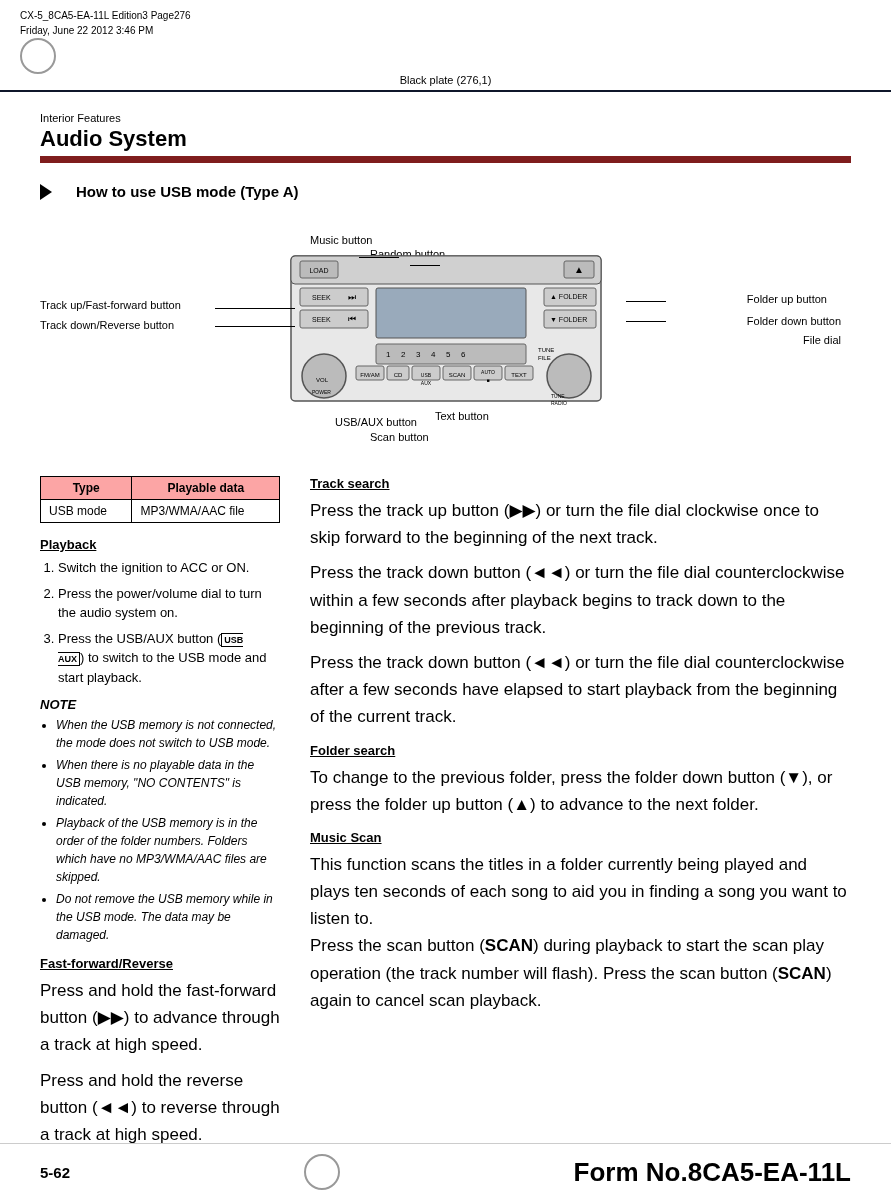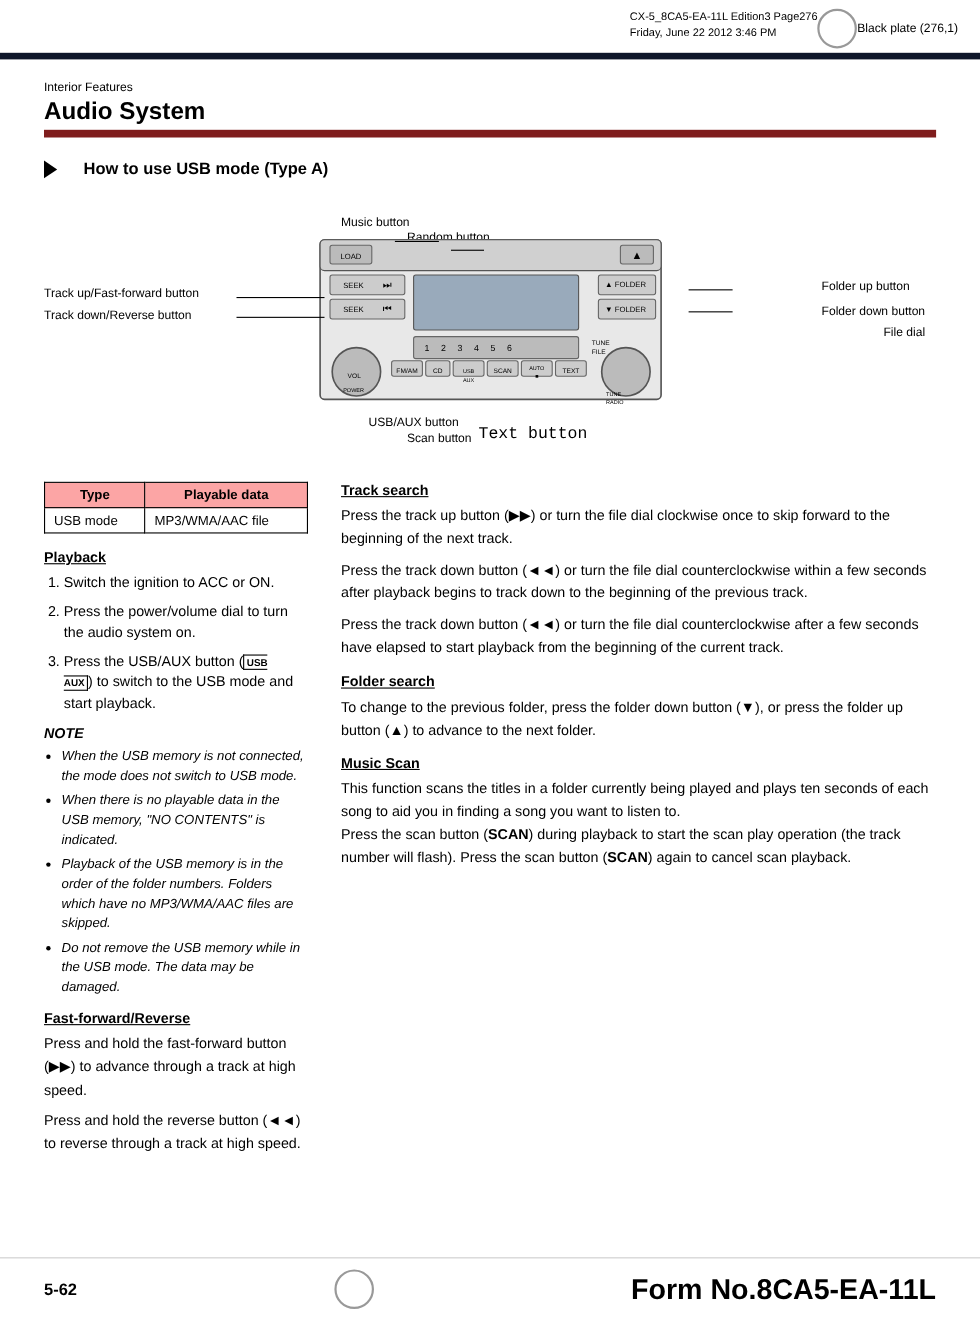--- a/index.html
+++ b/index.html
@@ -9,25 +9,26 @@
       font-family: Arial, Helvetica, sans-serif;
       font-size: 13px;
       background: #fff;
       color: #000;
       position: relative;
     }
 
     
     .page-header {
       display: flex;
-      justify-content: flex-end;
+      justify-content: center;
       align-items: flex-start;
       padding: 8px 20px 4px 20px;
-      border-bottom: 6px solid #0f172a;
+      border-bottom: 2px solid #0f172a;
       font-size: 10px;
+      flex-direction: column;
     }
     .page-header-left { line-height: 1.5; }
     .page-header-center {
       display: flex;
       align-items: center;
       justify-content: center;
     }
     .page-header-right { font-size: 11px; align-self: center; }
 
     .circle-logo {
@@ -145,21 +146,21 @@
     .bullet-list li {
       margin-bottom: 4px;
       line-height: 1.5;
       font-style: italic;
       font-size: 12px;
     }
 
     .body-text {
       line-height: 1.6;
       margin-bottom: 8px;
-      font-size: 13px;
+      font-size: 17px;
     }
 
     
     .page-footer {
       position: absolute;
       bottom: 0;
       left: 0;
       right: 0;
       padding: 10px 40px 10px 40px;
       border-top: 1px solid #ccc;
@@ -227,21 +228,21 @@
       <div style="position:absolute; left:270px; top:18px; font-size:11px;">Music button</div>
       <div style="position:absolute; left:330px; top:32px; font-size:11px;">Random button</div>
 
       <div style="position:absolute; right:10px; top:72px; font-size:11px; line-height:2;">
         <div>Folder up button</div>
         <div>Folder down button</div>
       </div>
       <div style="position:absolute; right:10px; top:118px; font-size:11px;">File dial</div>
 
       <div style="position:absolute; left:295px; top:200px; font-size:11px;">USB/AUX button</div>
-      <div style="position:absolute; left:395px; top:208px; font-size:15px;font-family:Liberation Mono, monospace;">Text button</div>
+      <div style="position:absolute; left:395px; top:194px; font-size:11px;">Text button</div>
       <div style="position:absolute; left:330px; top:215px; font-size:11px;">Scan button</div>
 
       <svg class="radio-diagram" width="320" height="170" style="position:absolute; left:50%; transform:translateX(-50%); top:30px;" viewBox="0 0 320 170">
 
         <rect x="5" y="10" width="310" height="145" rx="4" ry="4" fill="#e8e8e8" stroke="#555" stroke-width="1.5"></rect>
 
         <rect x="5" y="10" width="310" height="28" rx="4" ry="4" fill="#d0d0d0" stroke="#555" stroke-width="1"></rect>
 
         <rect x="14" y="15" width="38" height="17" rx="2" fill="#bbb" stroke="#666" stroke-width="1"></rect>
         <text x="33" y="27" font-size="7" text-anchor="middle" fill="#000">LOAD</text>

